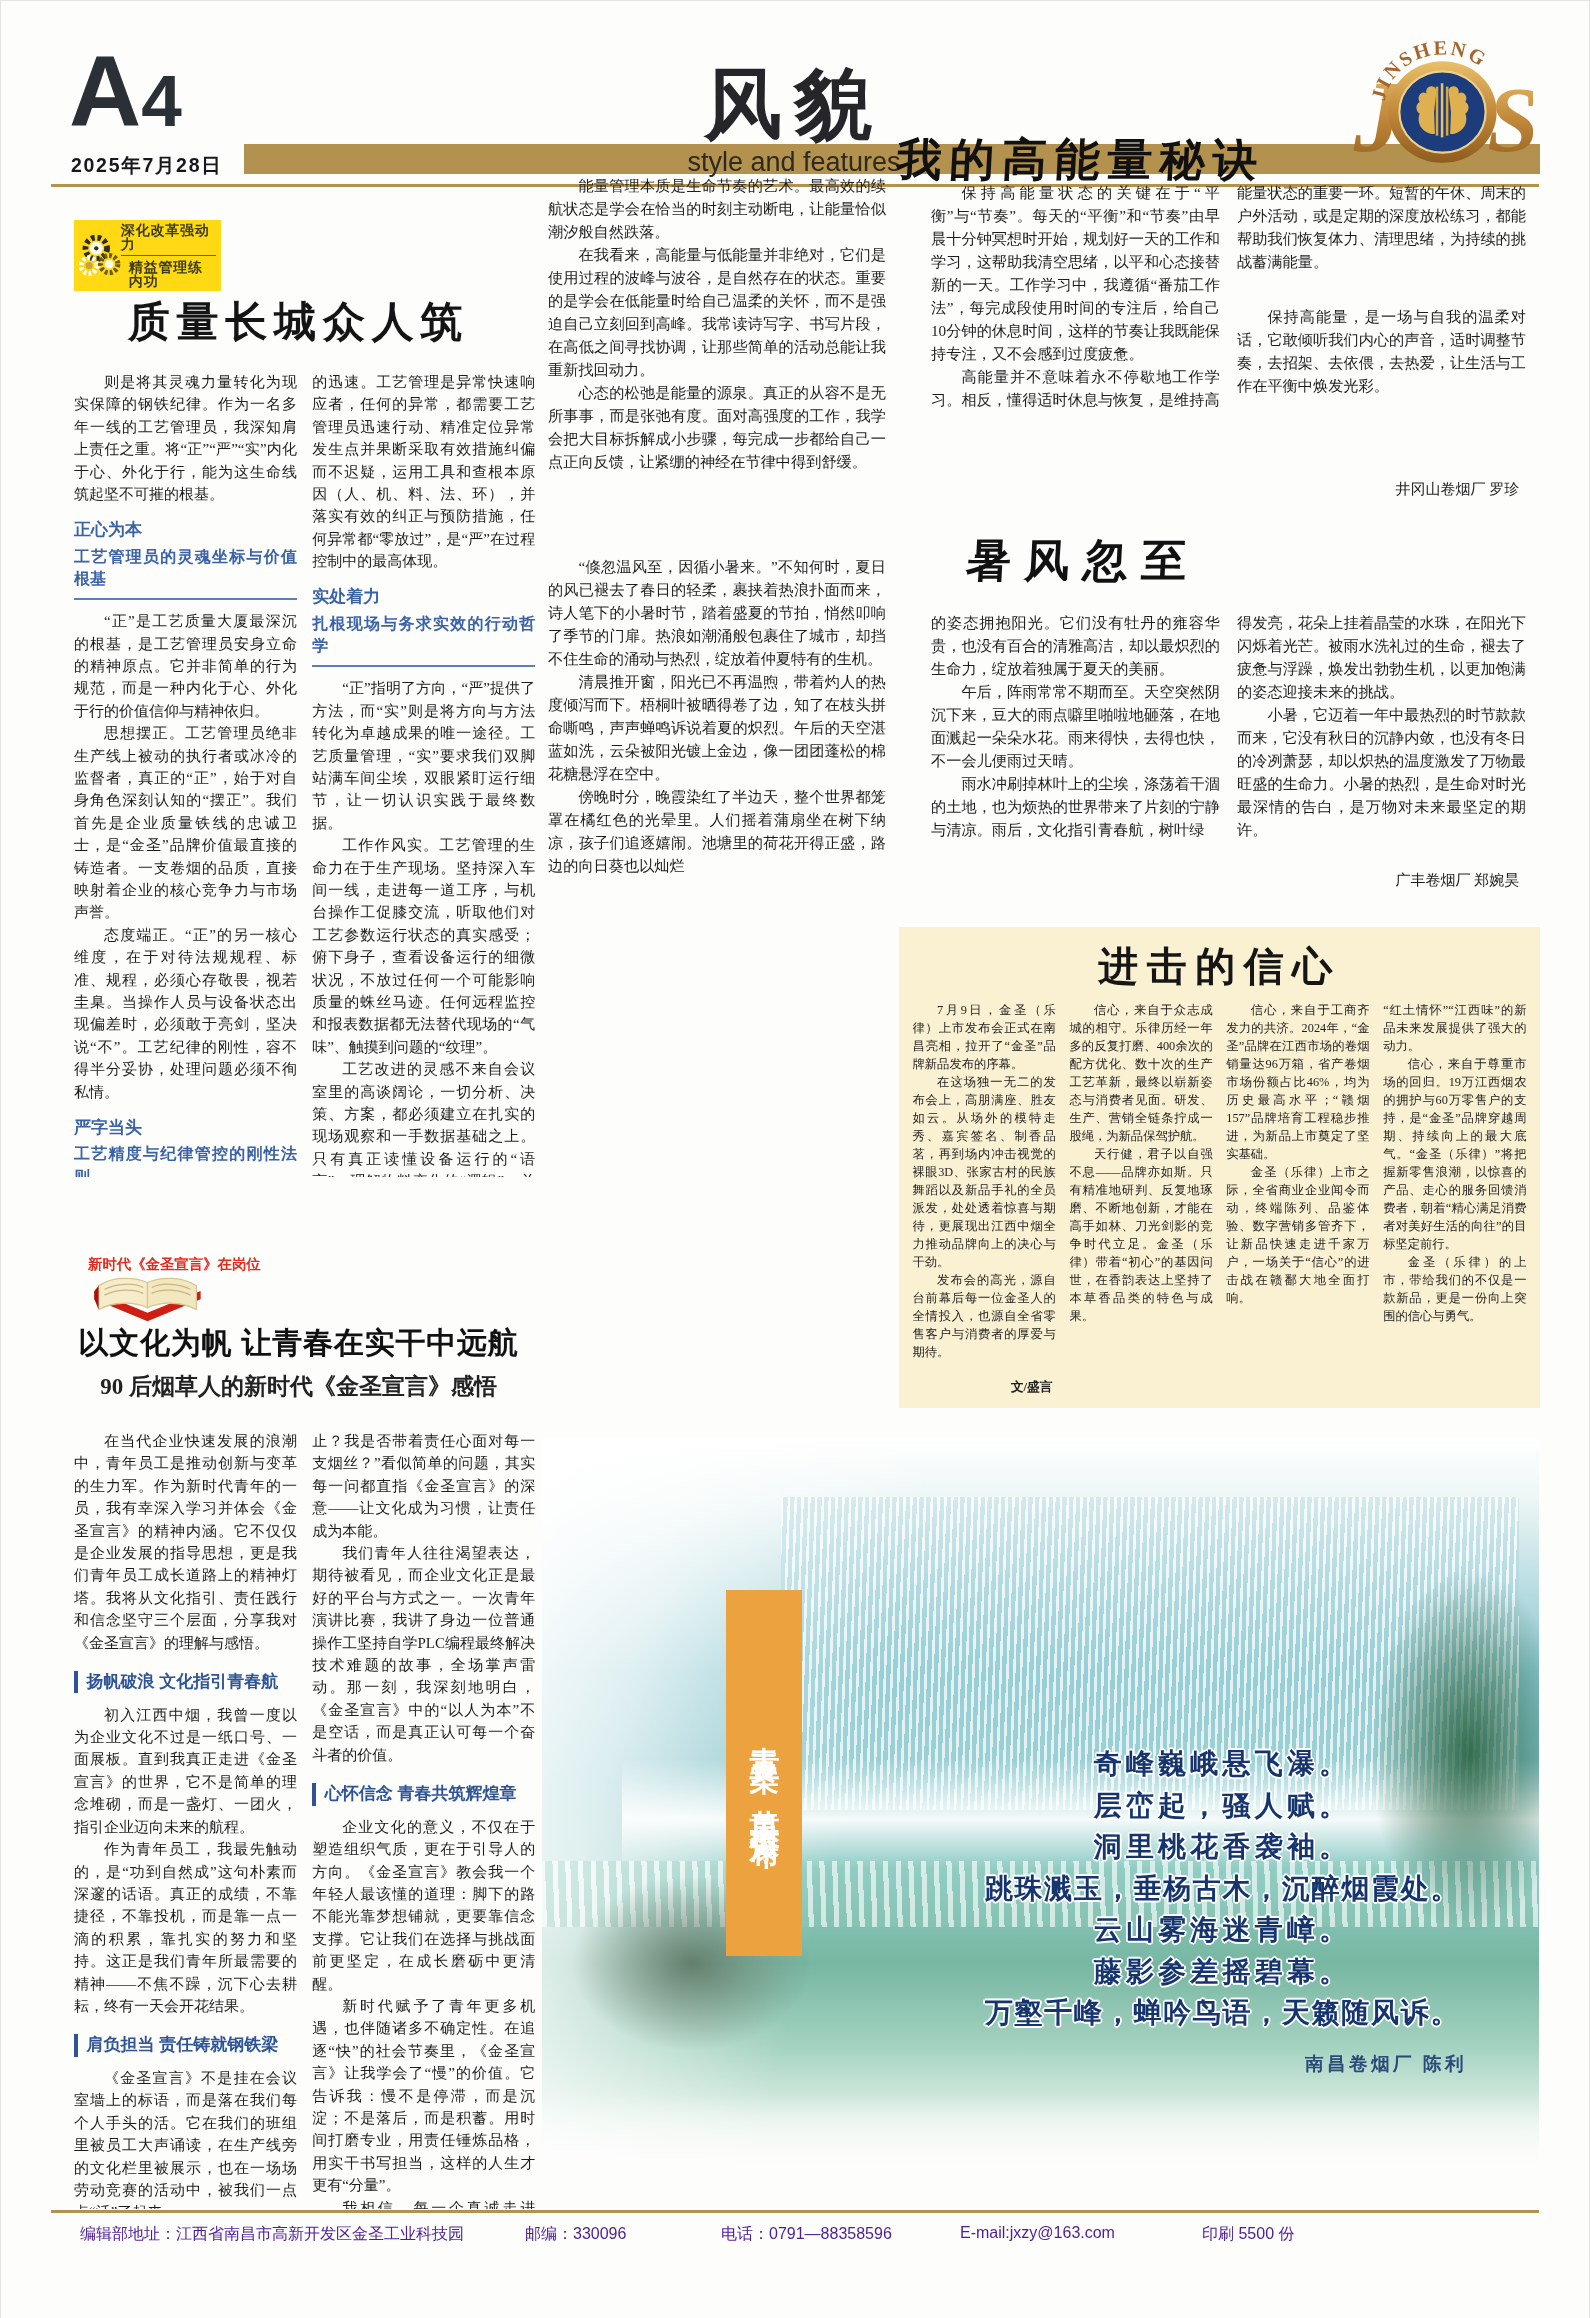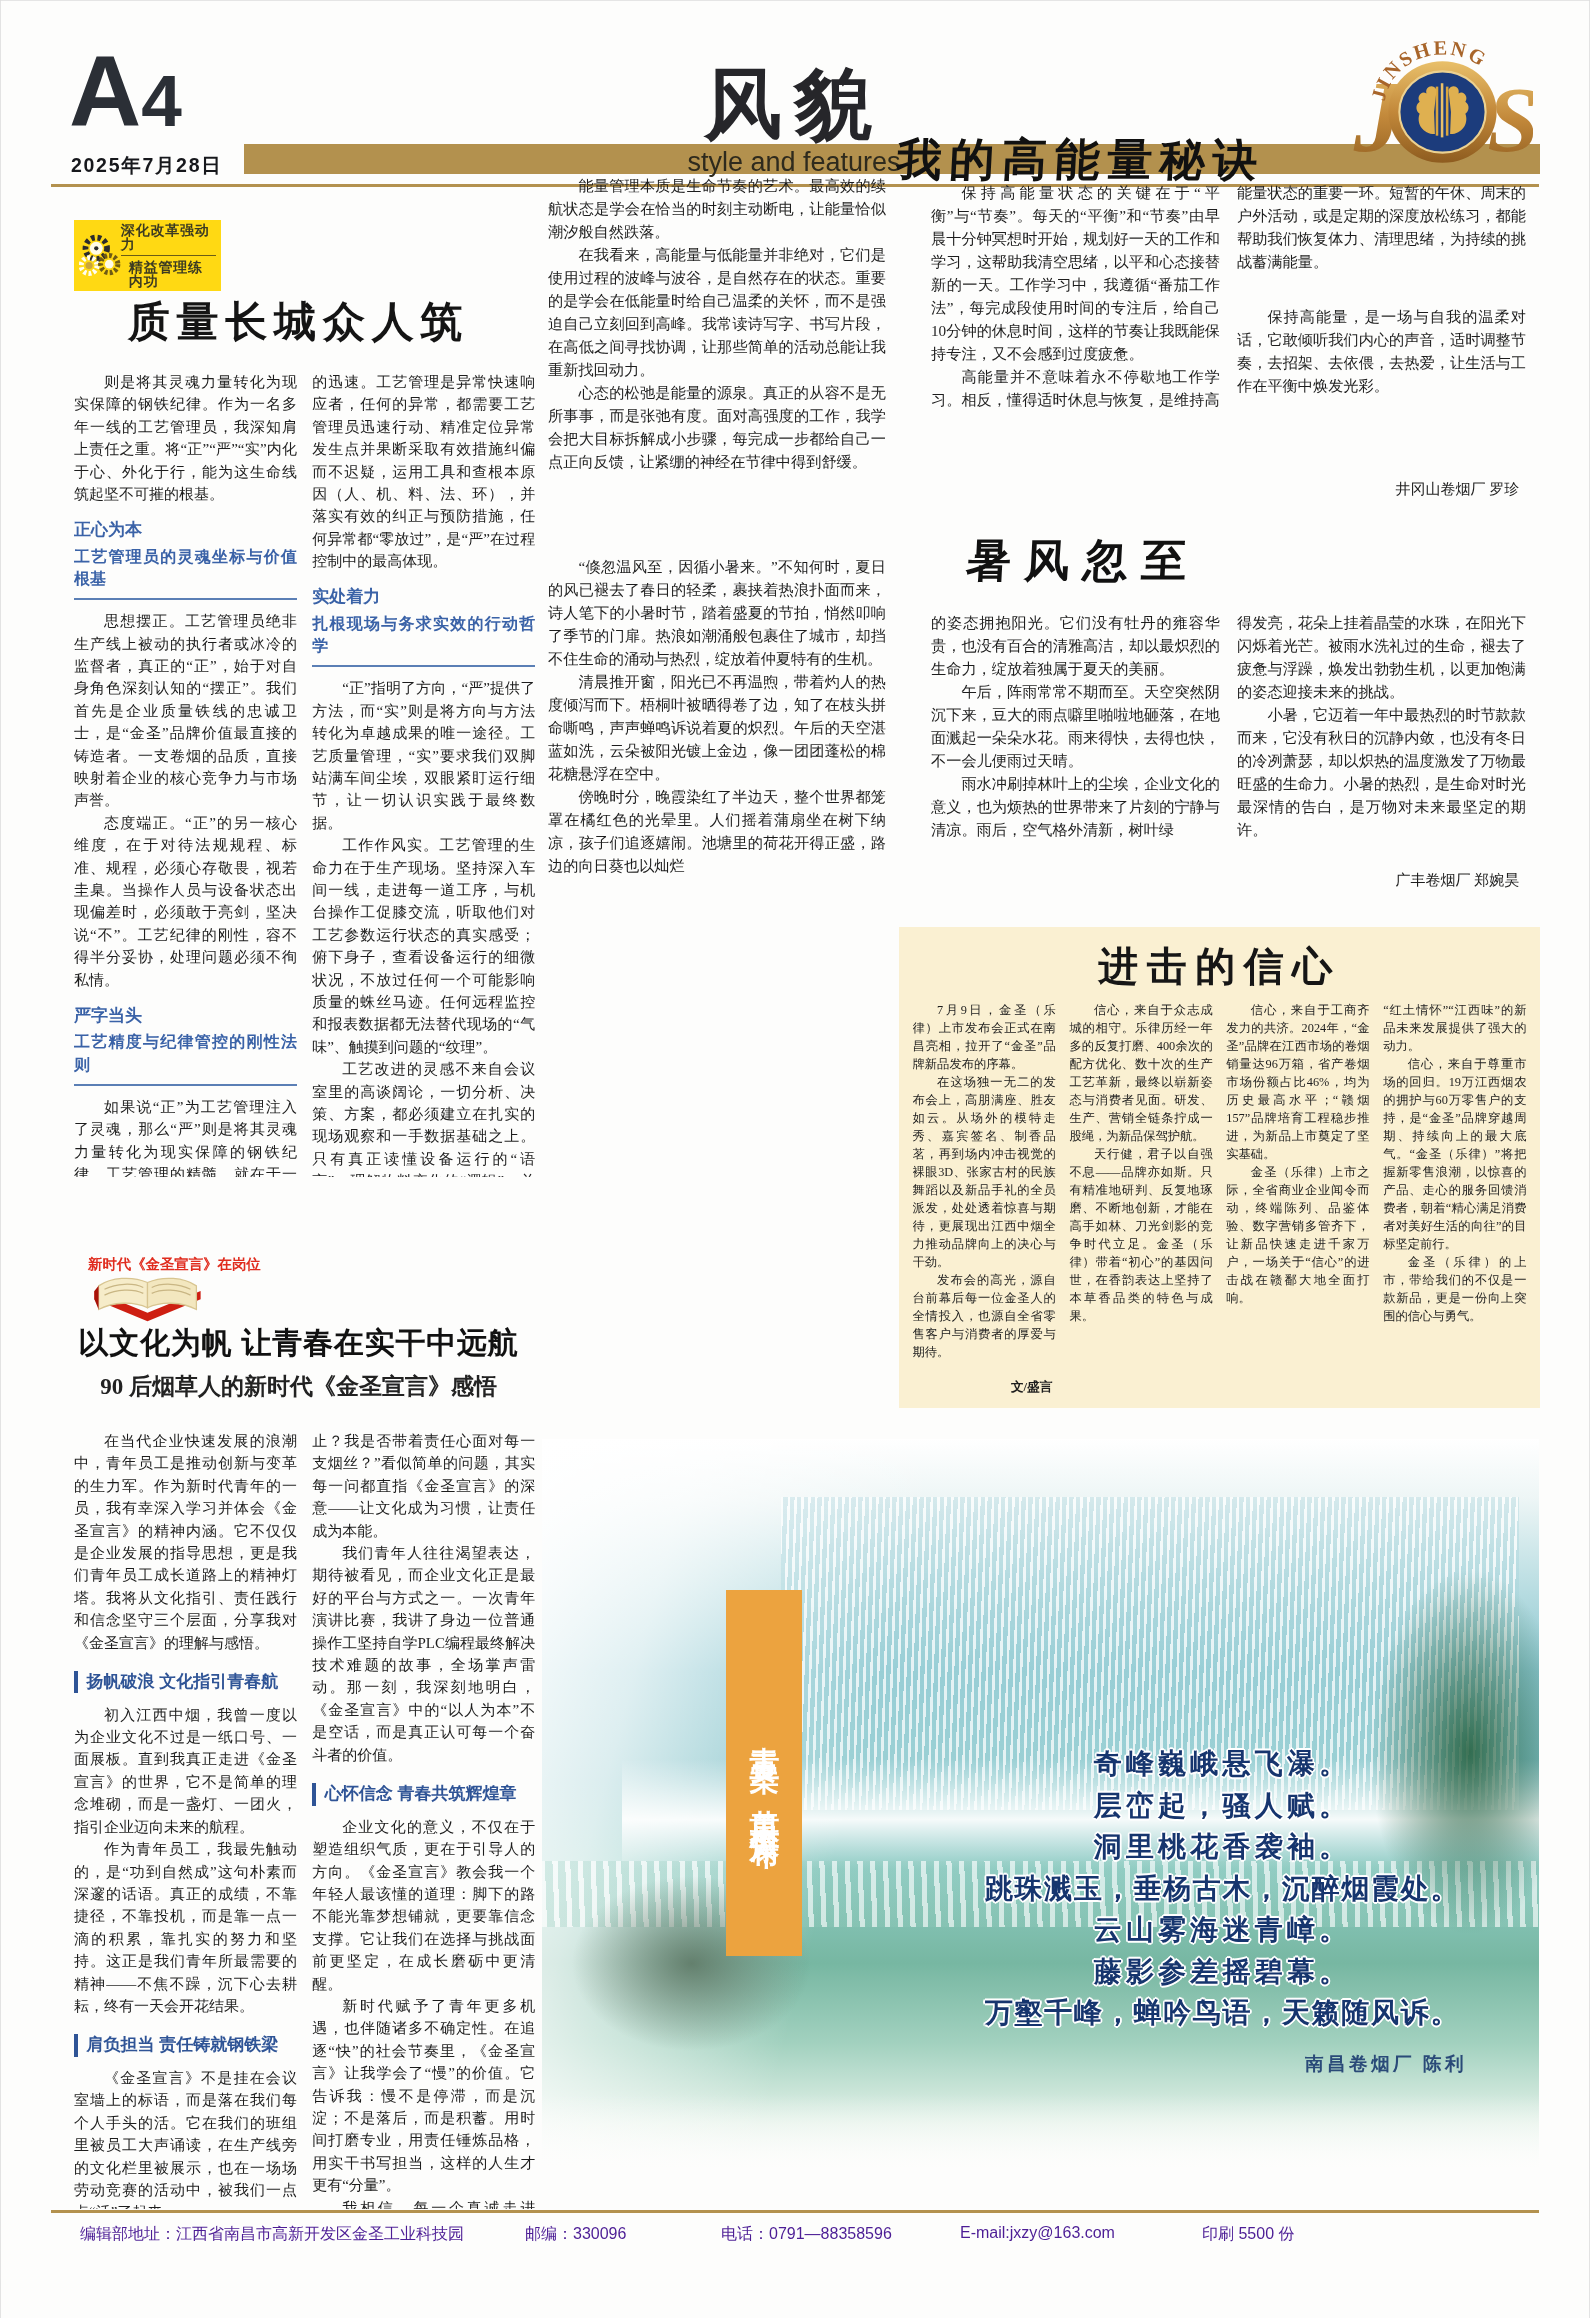--- a/index.html
+++ b/index.html
@@ -157,20 +157,21 @@
 
   <div class="t-quality">质量长城众人筑</div>
 
   <div class="cols2" style="left:74px;top:371px;height:806px;">
     <div class="c btxt">
       <p>则是将其灵魂力量转化为现实保障的钢铁纪律。作为一名多年一线的工艺管理员，我深知肩上责任之重。将“正”“严”“实”内化于心、外化于行，能为这生命线筑起坚不可摧的根基。</p>
       <div class="subhead-u">
         <span class="h1">正心为本</span>
         <span class="h2">工艺管理员的灵魂坐标与价值根基</span>
       </div>
+      <p>“正”是工艺质量大厦最深沉的根基，是工艺管理员安身立命的精神原点。它并非简单的行为规范，而是一种内化于心、外化于行的价值信仰与精神依归。</p>
       <p>思想摆正。工艺管理员绝非生产线上被动的执行者或冰冷的监督者，真正的“正”，始于对自身角色深刻认知的“摆正”。我们首先是企业质量铁线的忠诚卫士，是“金圣”品牌价值最直接的铸造者。一支卷烟的品质，直接映射着企业的核心竞争力与市场声誉。</p>
       <p>态度端正。“正”的另一核心维度，在于对待法规规程、标准、规程，必须心存敬畏，视若圭臬。当操作人员与设备状态出现偏差时，必须敢于亮剑，坚决说“不”。工艺纪律的刚性，容不得半分妥协，处理问题必须不徇私情。</p>
       <div class="subhead-u">
         <span class="h1">严字当头</span>
         <span class="h2">工艺精度与纪律管控的刚性法则</span>
       </div>
       <p>如果说“正”为工艺管理注入了灵魂，那么“严”则是将其灵魂力量转化为现实保障的钢铁纪律。工艺管理的精髓，就在于一个贯穿始终的“严”字，是确保千百支卷烟品质如一的铁律。</p>
 
     </div>
     <div class="c btxt">
@@ -207,21 +208,21 @@
 
   <div class="t-summer">暑风忽至</div>
   <div class="colabs mtxt" style="left:548px;top:555px;width:338px;height:362px;">
     <p>“倏忽温风至，因循小暑来。”不知何时，夏日的风已褪去了春日的轻柔，裹挟着热浪扑面而来，诗人笔下的小暑时节，踏着盛夏的节拍，悄然叩响了季节的门扉。热浪如潮涌般包裹住了城市，却挡不住生命的涌动与热烈，绽放着仲夏特有的生机。</p>
     <p>清晨推开窗，阳光已不再温煦，带着灼人的热度倾泻而下。梧桐叶被晒得卷了边，知了在枝头拼命嘶鸣，声声蝉鸣诉说着夏的炽烈。午后的天空湛蓝如洗，云朵被阳光镀上金边，像一团团蓬松的棉花糖悬浮在空中。</p>
     <p>傍晚时分，晚霞染红了半边天，整个世界都笼罩在橘红色的光晕里。人们摇着蒲扇坐在树下纳凉，孩子们追逐嬉闹。池塘里的荷花开得正盛，路边的向日葵也以灿烂</p>
   </div>
   <div class="colabs mtxt" style="left:931px;top:611px;width:289px;height:271px;">
     <p style="text-indent:0">的姿态拥抱阳光。它们没有牡丹的雍容华贵，也没有百合的清雅高洁，却以最炽烈的生命力，绽放着独属于夏天的美丽。</p>
     <p>午后，阵雨常常不期而至。天空突然阴沉下来，豆大的雨点噼里啪啦地砸落，在地面溅起一朵朵水花。雨来得快，去得也快，不一会儿便雨过天晴。</p>
-    <p>雨水冲刷掉林叶上的尘埃，企业文化的意义，也为烦热的世界带来了片刻的宁静与清凉。雨后，空气格外清新，树叶绿</p>
+    <p>雨水冲刷掉林叶上的尘埃，涤荡着干涸的土地，也为烦热的世界带来了片刻的宁静与清凉。雨后，文化指引青春航，树叶绿</p>
   </div>
   <div class="colabs mtxt" style="left:1237px;top:611px;width:289px;height:281px;">
     <p style="text-indent:0">得发亮，花朵上挂着晶莹的水珠，在阳光下闪烁着光芒。被雨水洗礼过的生命，褪去了疲惫与浮躁，焕发出勃勃生机，以更加饱满的姿态迎接未来的挑战。</p>
     <p>小暑，它迈着一年中最热烈的时节款款而来，它没有秋日的沉静内敛，也没有冬日的冷冽萧瑟，却以炽热的温度激发了万物最旺盛的生命力。小暑的热烈，是生命对时光最深情的告白，是万物对未来最坚定的期许。</p>
     <div class="spacer"></div>
     <div class="byline">广丰卷烟厂  郑婉昊</div>
   </div>
 
   <div class="cream">
     <div class="cream-title">进击的信心</div>

